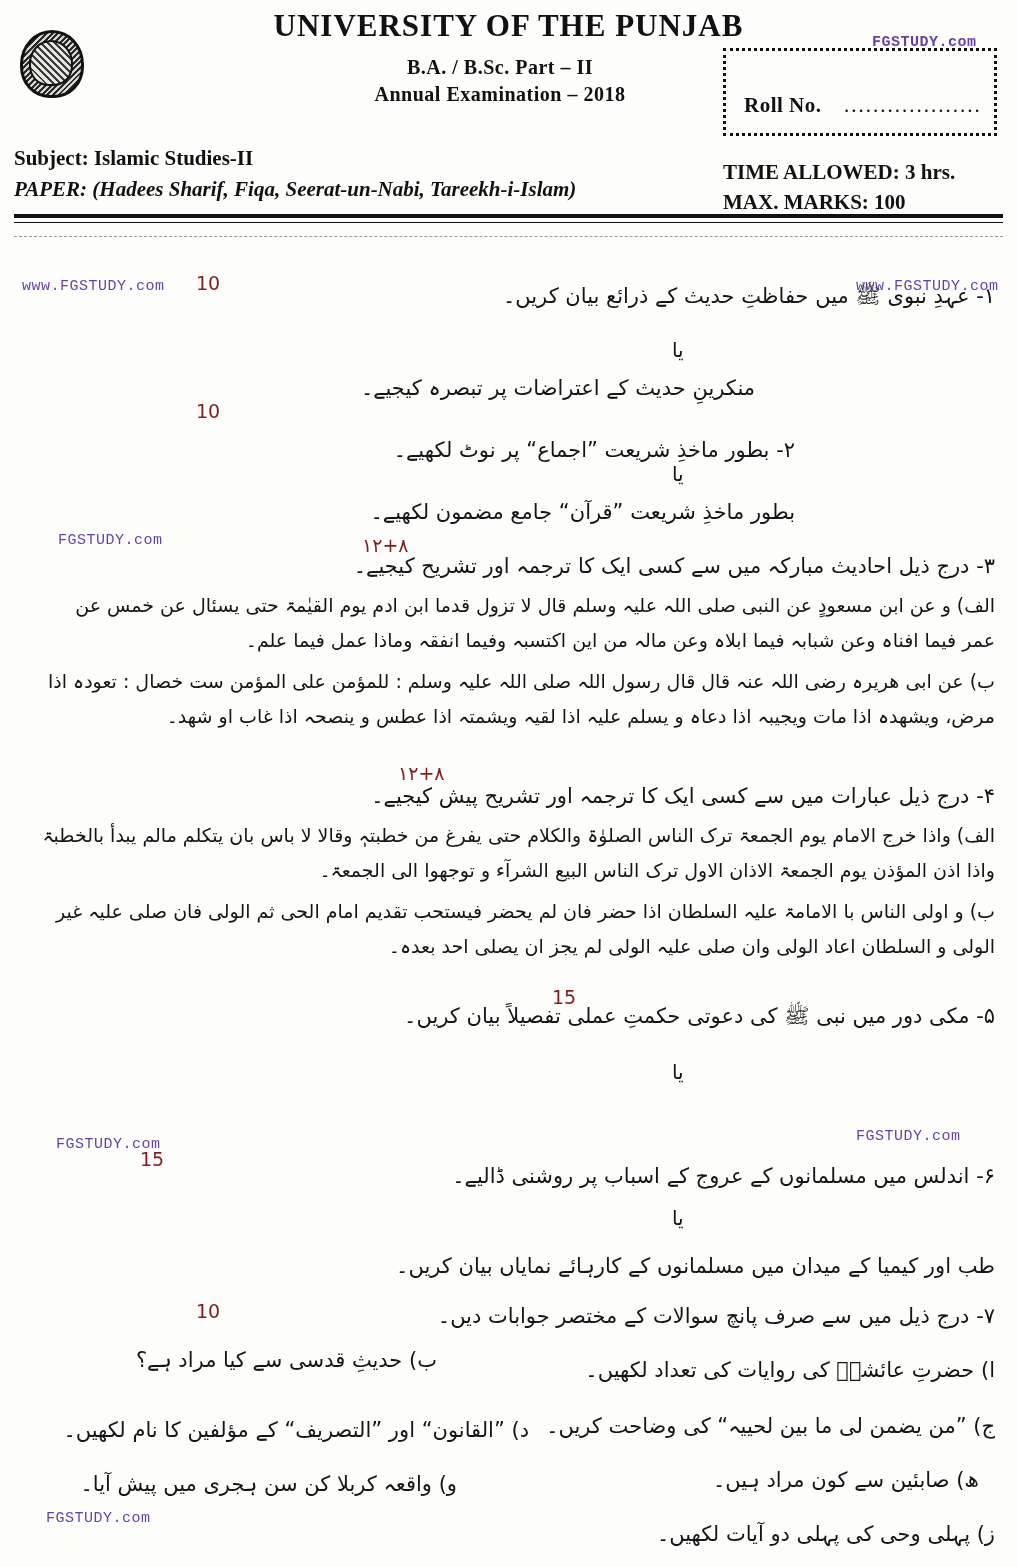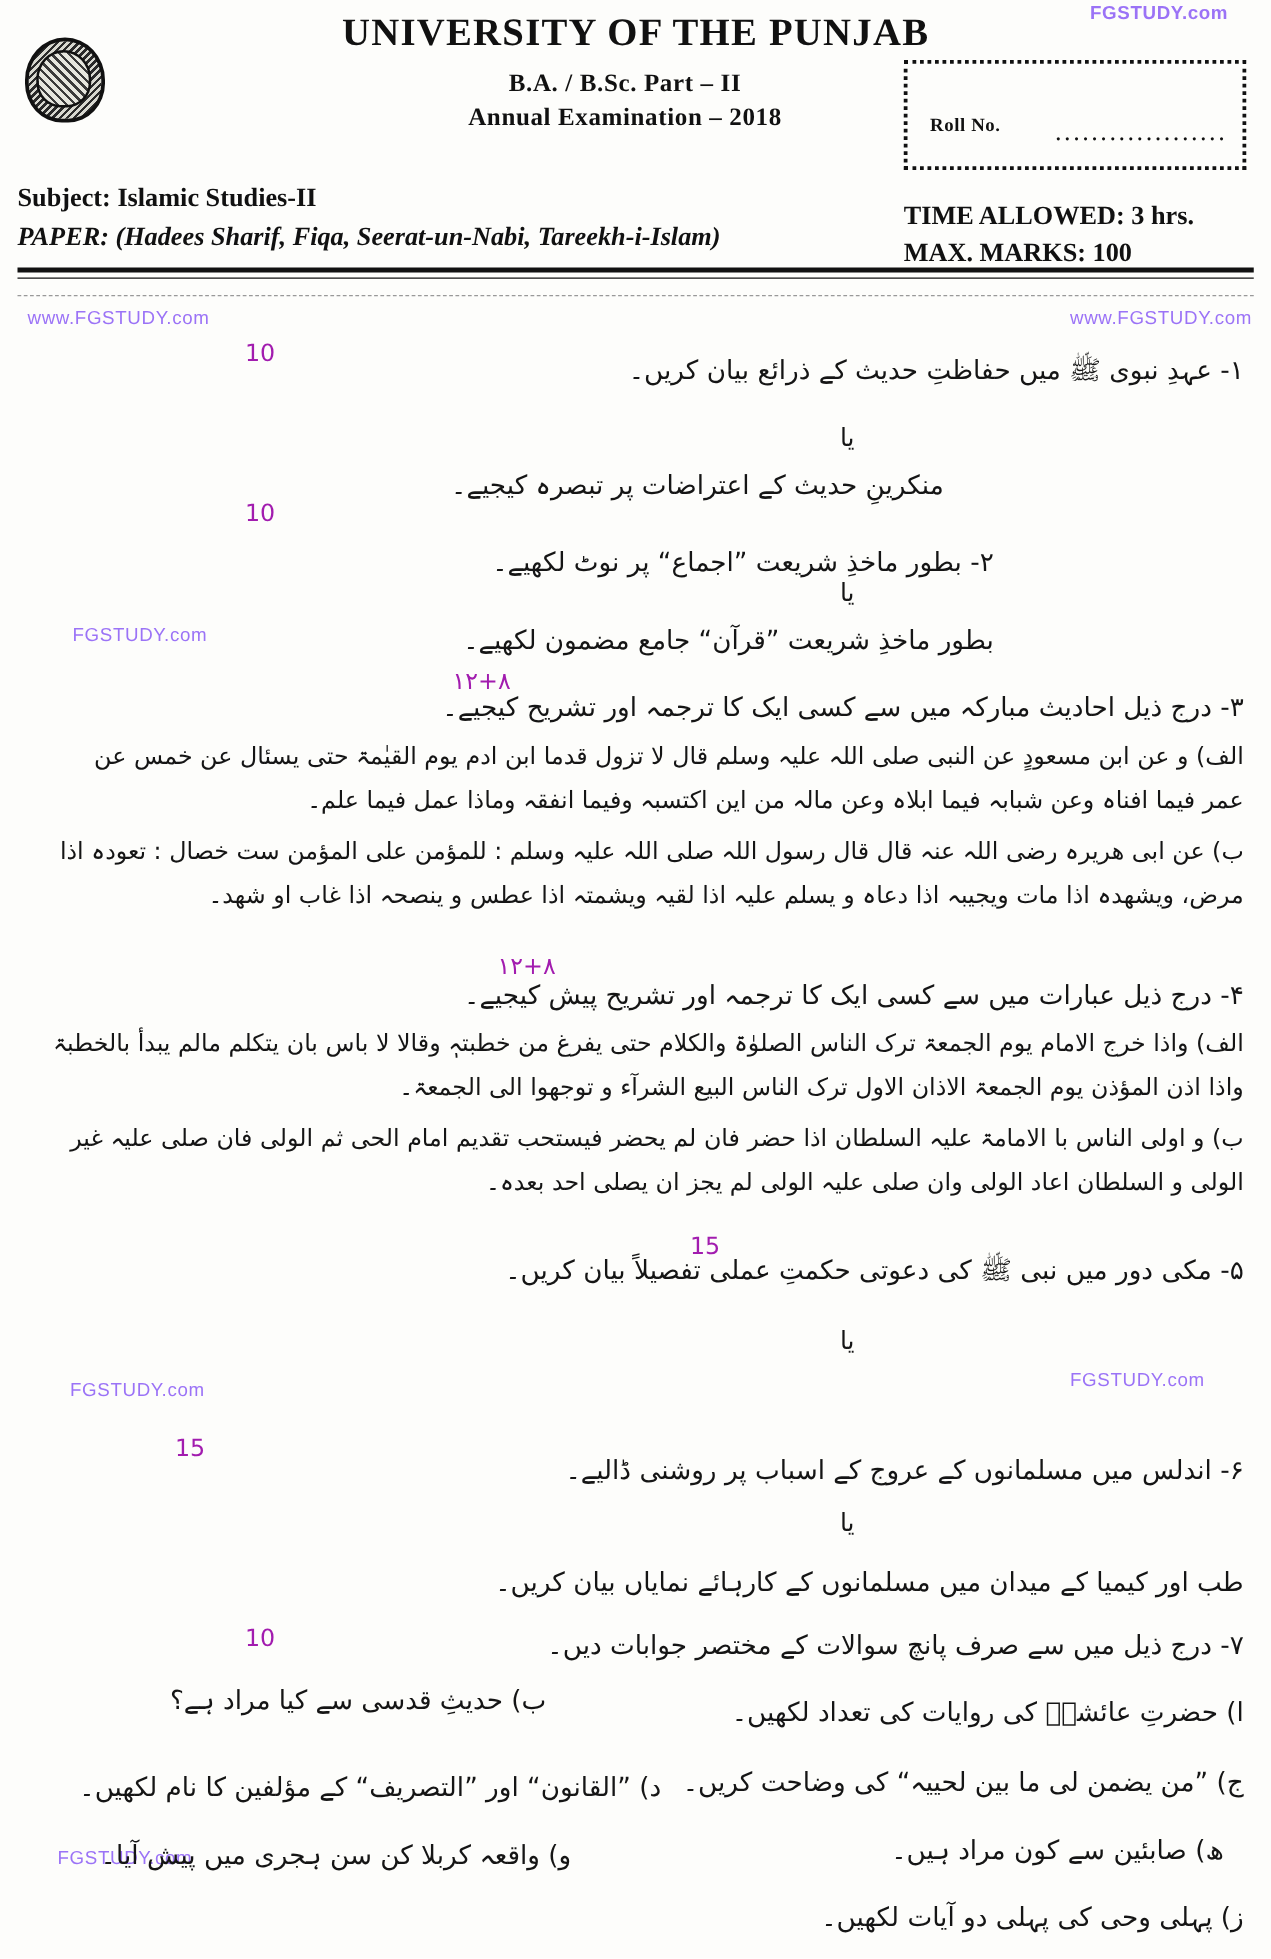--- a/index.html
+++ b/index.html
@@ -84,21 +84,21 @@
     top: 48px;
     left: 723px;
     width: 268px;
     height: 82px;
     border: 3px dotted #111;
   }
   .rollno-text {
     position: absolute;
     top: 42px;
     left: 18px;
-    font-size: 15px;
+    font-size: 21px;
     font-weight: bold;
     letter-spacing: 0.5px;
   }
   .rollno-dots {
     position: absolute;
     top: 42px;
     left: 118px;
     font-size: 21px;
     letter-spacing: 2px;
   }
@@ -153,26 +153,27 @@
     position: absolute;
     top: 236px;
     left: 14px;
     width: 989px;
     border-top: 1px dashed #999;
   }
 
   
   .wm {
     position: absolute;
-    color: #8b5cf6;
-    font-family: Liberation Sans, sans-serif;
+    color: #4c1d95;
+    font-family: Liberation Mono, monospace;
     font-size: 15px;
     letter-spacing: 0.5px;
     white-space: nowrap;
     opacity: 0.85;
+    margin-top: 32px;
   }
   .wm-b { font-weight: bold; }
 
   
   .urdu {
     position: absolute;
     direction: rtl;
     text-align: right;
     font-family: "DejaVu Sans", sans-serif;
     font-size: 21px;
@@ -186,21 +187,21 @@
     text-align: right;
     font-family: "DejaVu Sans", sans-serif;
     font-size: 19px;
     line-height: 1.85;
     color: #151515;
   }
   .marks {
     position: absolute;
     font-family: "DejaVu Sans", sans-serif;
     font-size: 19px;
-    color: #a21caf;
+    color: #7f1d1d;
     direction: rtl;
   }
   .center-ya {
     position: absolute;
     font-family: "DejaVu Sans", sans-serif;
     font-size: 20px;
     color: #151515;
   }
 </style>
 </head>

